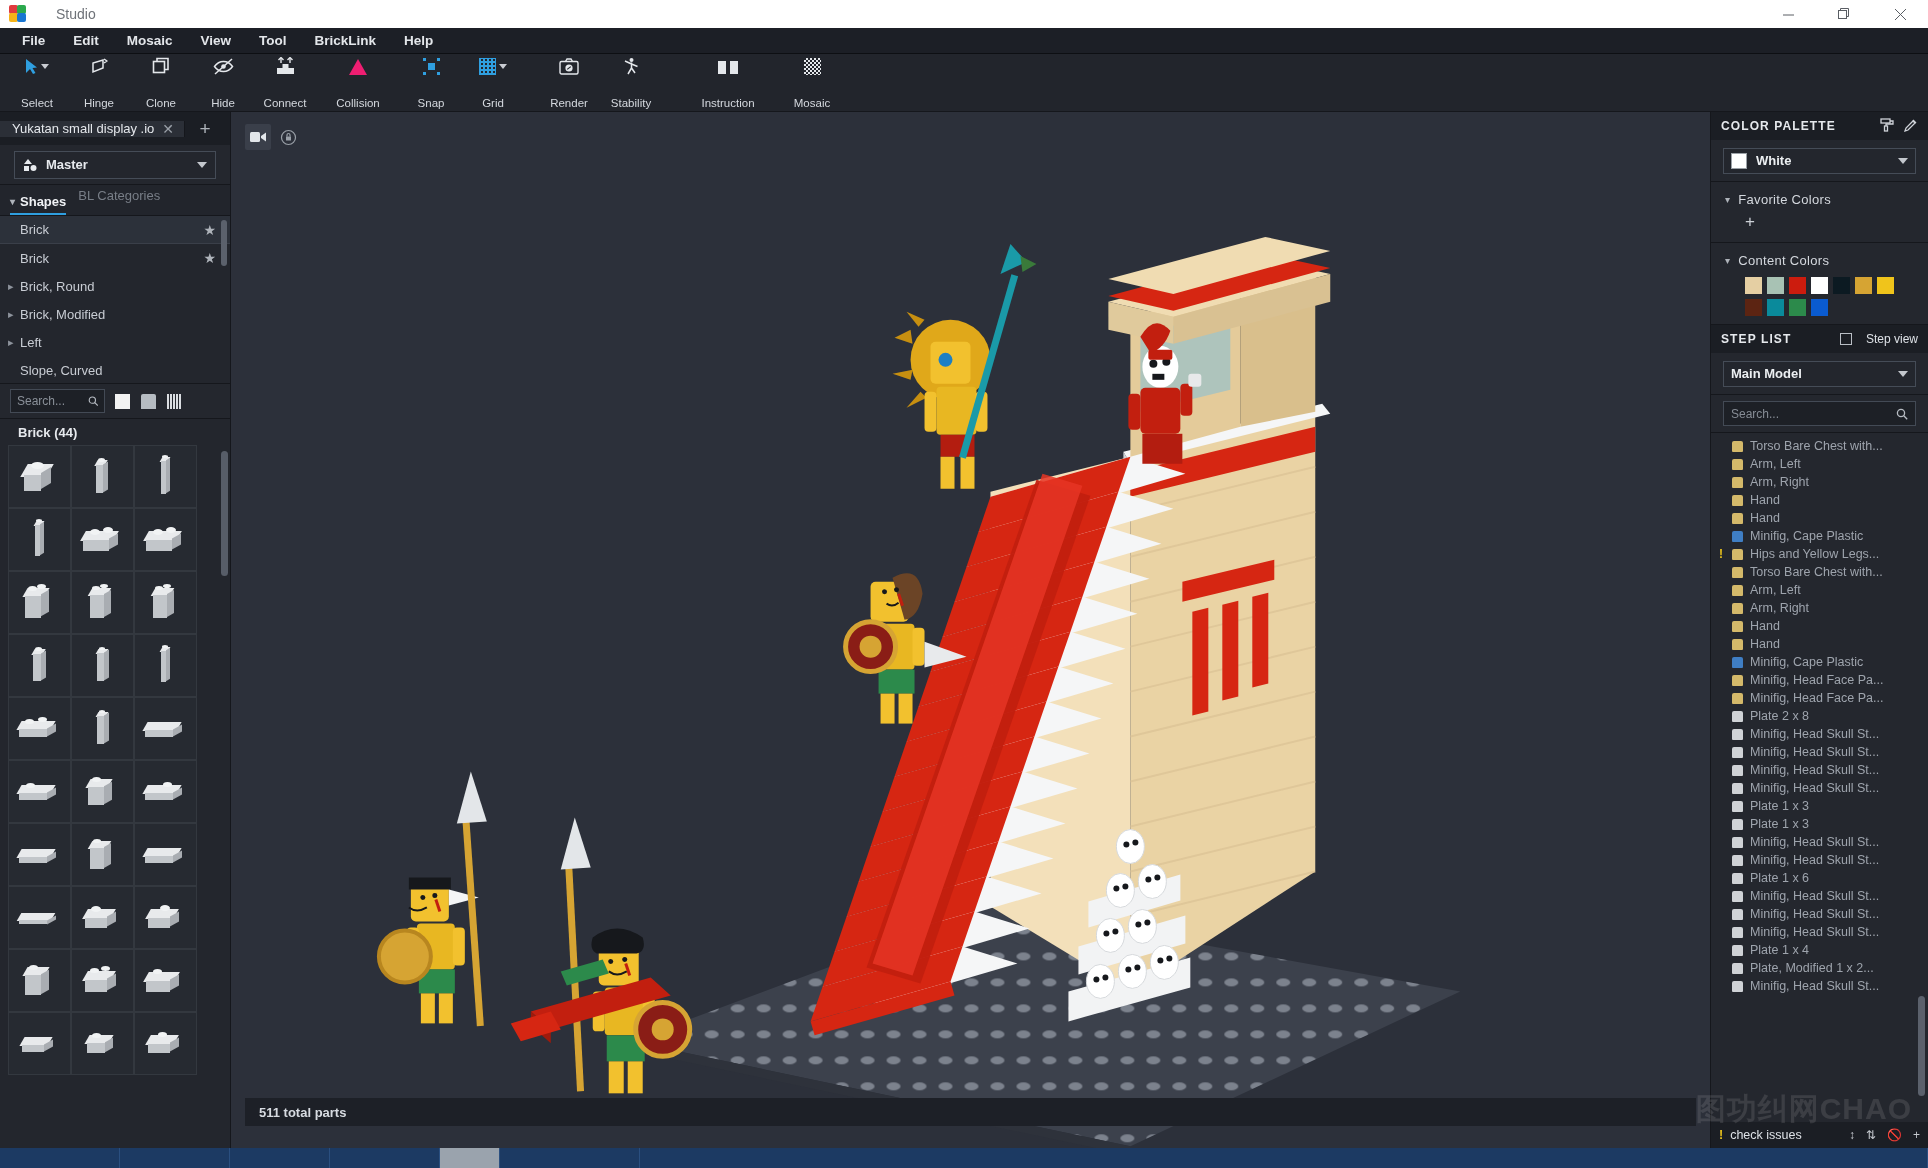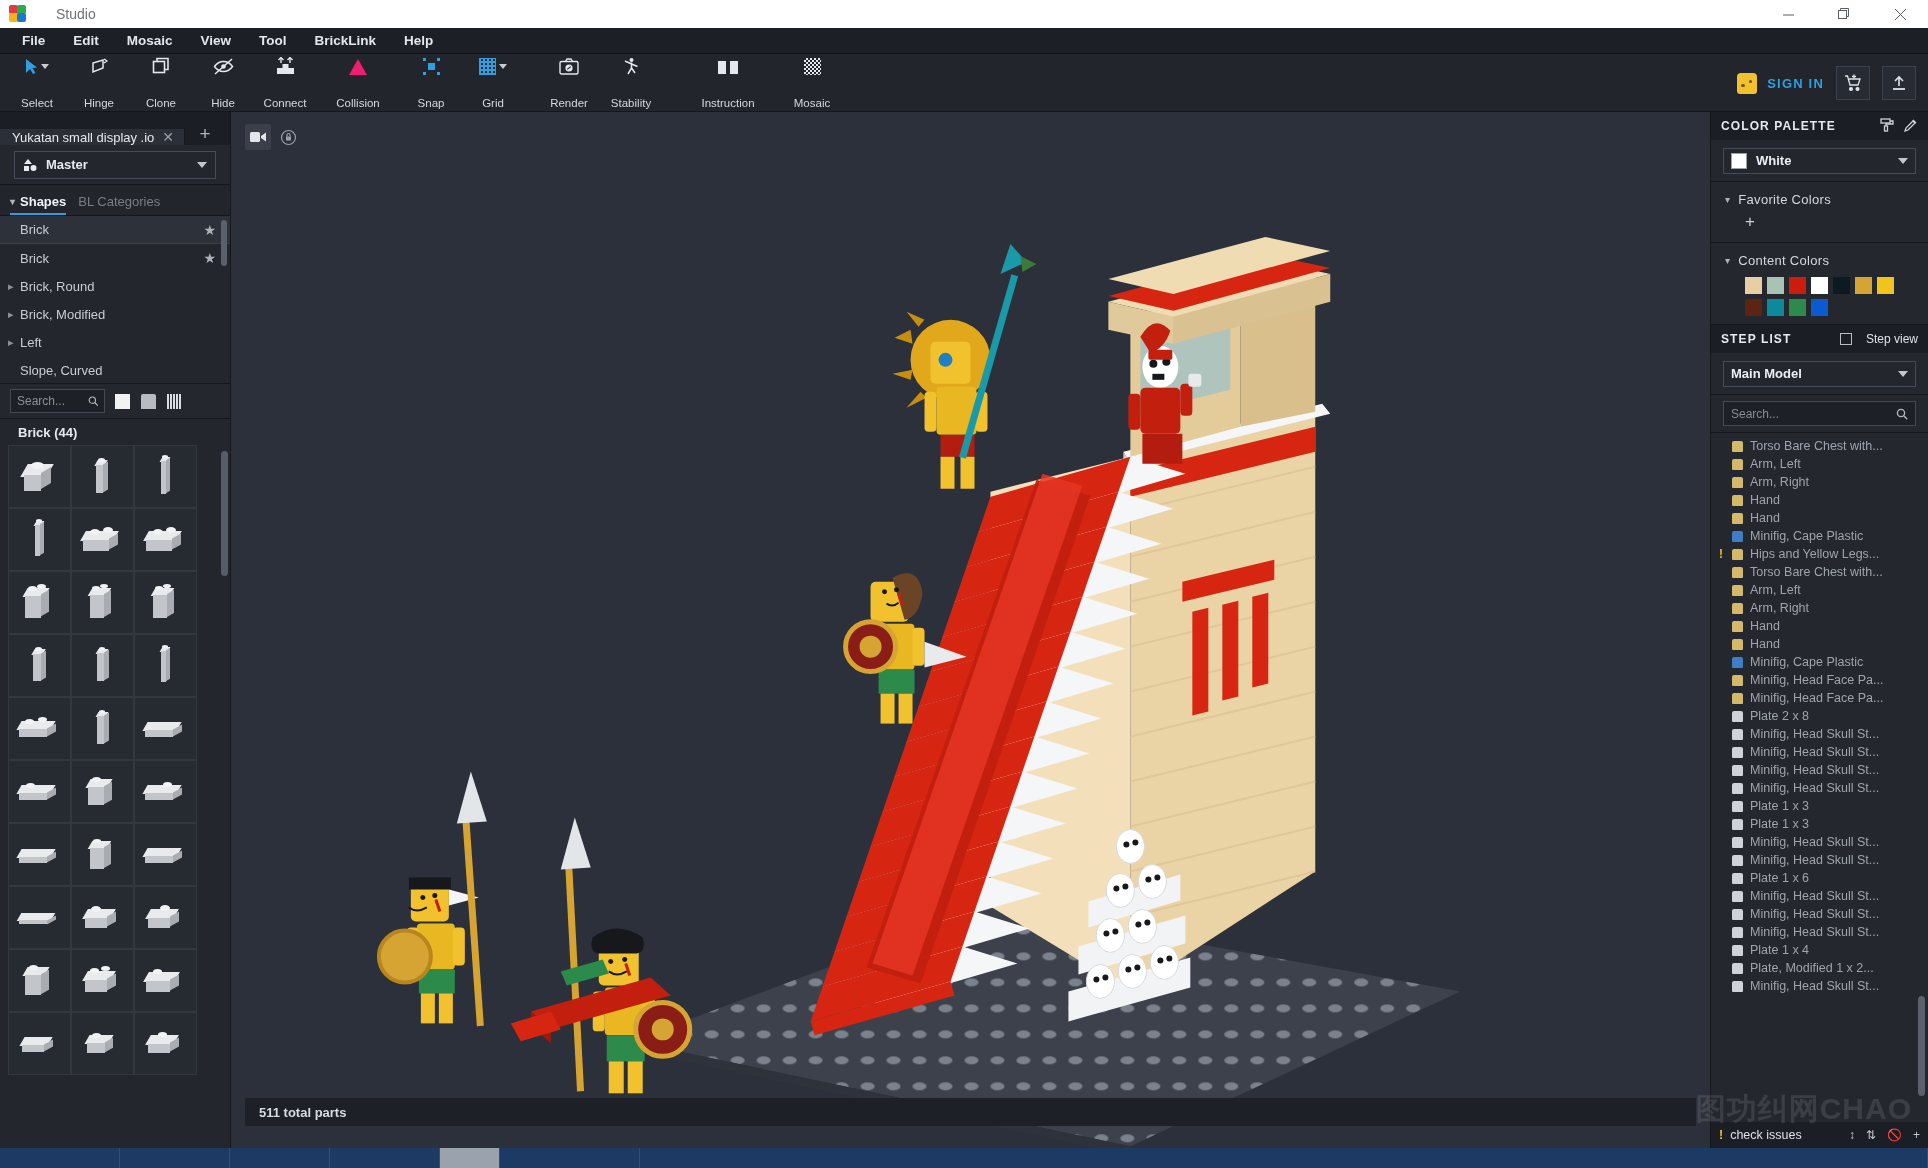--- a/index.html
+++ b/index.html
@@ -53,39 +53,39 @@
   .minihead:before{content:"";position:absolute;left:12px;top:7px;width:3px;height:3px;border-radius:50%;background:#6b5410;}
   .sqbtn { width:34px;height:34px;border:1px solid #3b414c;background:#272b33;display:flex;
            align-items:center;justify-content:center;color:#dfe3e8; }
 
   
   .bodyrow { flex:1 1 auto; display:flex; min-height:0; }
 
   
   .leftpanel { width:231px; flex:0 0 231px; background:#24272e; display:flex; flex-direction:column;
                border-right:1px solid #15171c; min-height:0; }
-  .tabstrip { height:33px; background:#1b1e24; display:flex; align-items:flex-end; flex:0 0 33px; }
+  .tabstrip { height:33px; background:#1b1e24; display:flex; align-items:center; flex:0 0 33px; }
   .doctab { background:#2b2f37; display:flex; align-items:center; gap:8px; padding:0 10px 0 12px;
             font-size:13px; color:#e5e8ec; border-right:1px solid #15171c; }
   .doctab .x { color:#9aa0a8; font-size:14px; }
   .newtab { width:40px; display:flex; align-items:center; justify-content:center; color:#aeb3ba; font-size:19px; }
 
   .masterrow { height:40px; flex:0 0 40px; background:#24272e; display:flex; align-items:center;
                padding:0 14px; border-bottom:1px solid #15171c; }
   .dropdown { flex:1; height:28px; background:#23262d; border:1px solid #454c57; display:flex;
               align-items:center; padding:0 8px; gap:9px; font-size:13px; color:#e7eaee; font-weight:bold; }
   .dropdown .caret { margin-left:auto; width:0;height:0;border-left:5px solid transparent;
                      border-right:5px solid transparent;border-top:6px solid #c3c7cd; }
 
   .shapesbar { height:31px; flex:0 0 31px; display:flex; align-items:flex-end; gap:12px;
                padding:0 10px; background:#22252c; border-bottom:1px solid #15171c; }
   .shapestab { font-size:13px; color:#f0f2f5; font-weight:bold; padding-bottom:4px;
                border-bottom:2px solid #2f9fe0; display:flex; align-items:center; gap:5px; }
   .chev { font-size:10px; color:#aeb3ba; }
-  .blcat { font-size:13px; color:#787e87; padding-bottom:6px; }
+  .blcat { font-size:13px; color:#787e87; padding-bottom:12px; }
 
   .catlist { flex:0 0 168px; overflow:hidden; position:relative; background:#23262d; border-bottom:1px solid #15171c;}
   .catrow { height:28px; display:flex; align-items:center; padding:0 14px 0 8px; font-size:13px; color:#c8ccd3; }
   .catrow.sel { background:#2c313a; }
   .catrow .arrow { width:12px; color:#8d939c; font-size:11px; }
   .catrow .star { margin-left:auto; color:#aeb3ba; font-size:14px; }
   .catrow.line { border-bottom:1px solid #3a3f49; }
   .catscroll { position:absolute; right:3px; top:4px; width:6px; height:46px; background:#5b616c; border-radius:3px; }
 
   .searchrow { height:35px; flex:0 0 35px; display:flex; align-items:center; gap:8px;
@@ -343,40 +343,20 @@
     </div>
 
     <div class="tool wide">
       <div class="ic">
         <span style="width:17px;height:17px;display:inline-block;background:
           repeating-conic-gradient(#e4e7eb 0 25%, #22252c 0 50%) 0 0/4px 4px;"></span>
       </div>
       <div class="lb">Mosaic</div>
     </div>
 
-    <div class="tool-right">
-      <div class="signin">
-        <span class="minihead"></span>
-        <span class="txt">SIGN IN</span>
-      </div>
-      <div class="sqbtn">
-        <svg width="18" height="18" viewBox="0 0 18 18" fill="none" stroke="#dfe3e8" stroke-width="1.3">
-          <path d="M1 2h2.5l2.5 9h8l2-6H5"></path>
-            <circle cx="7" cy="15" r="1.4" fill="#dfe3e8"></circle>
-            <circle cx="13.5" cy="15" r="1.4" fill="#dfe3e8"></circle>
-          <path d="M10 0.5v4 M8 2.5h4"></path>
-        </svg>
-      </div>
-      <div class="sqbtn">
-        <svg width="16" height="16" viewBox="0 0 16 16" fill="none" stroke="#dfe3e8" stroke-width="1.6">
-          <path d="M8 11V2 M4 6l4-4 4 4"></path>
-            <line x1="2" y1="14" x2="14" y2="14" stroke-width="1.8"></line>
-        </svg>
-      </div>
-    </div>
   </div>
 
   <div class="bodyrow">
 
     <div class="leftpanel">
 
       <div class="tabstrip">
         <div class="doctab">
           <span>Yukatan small display .io</span>
           <span class="x">✕</span>

